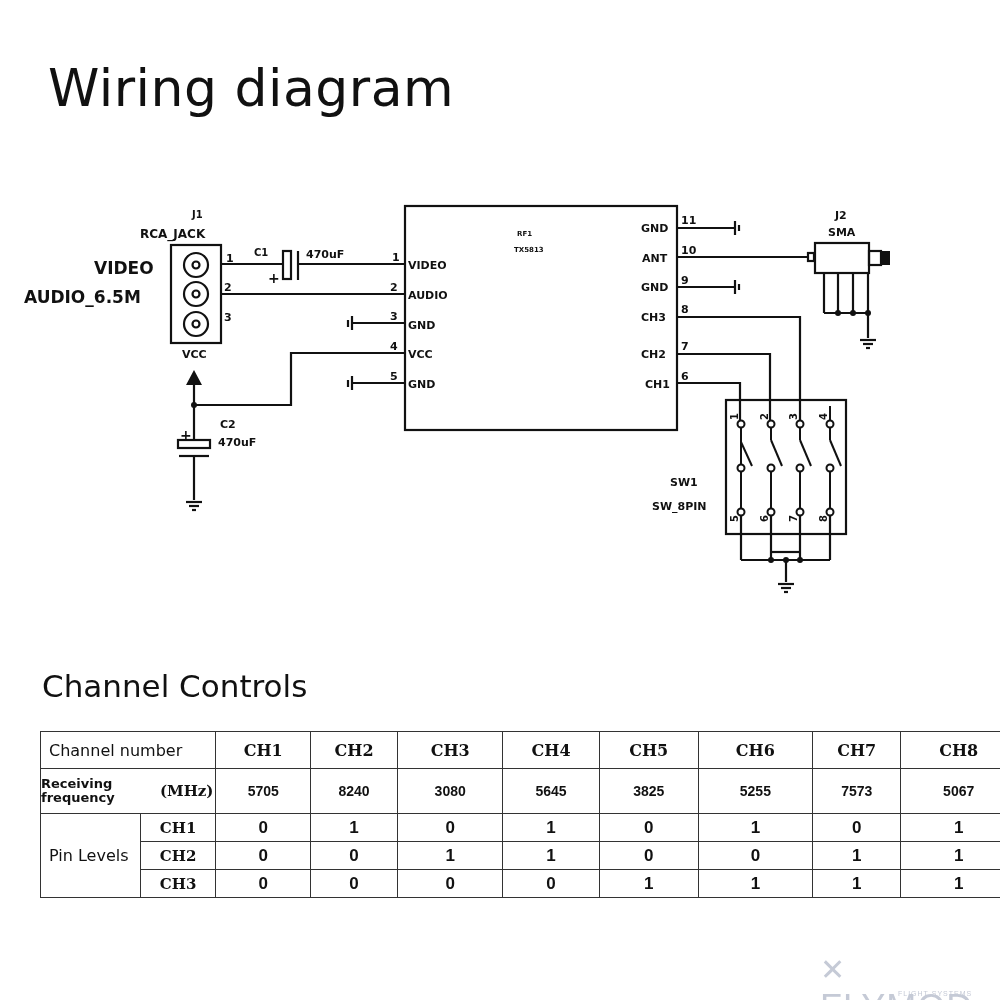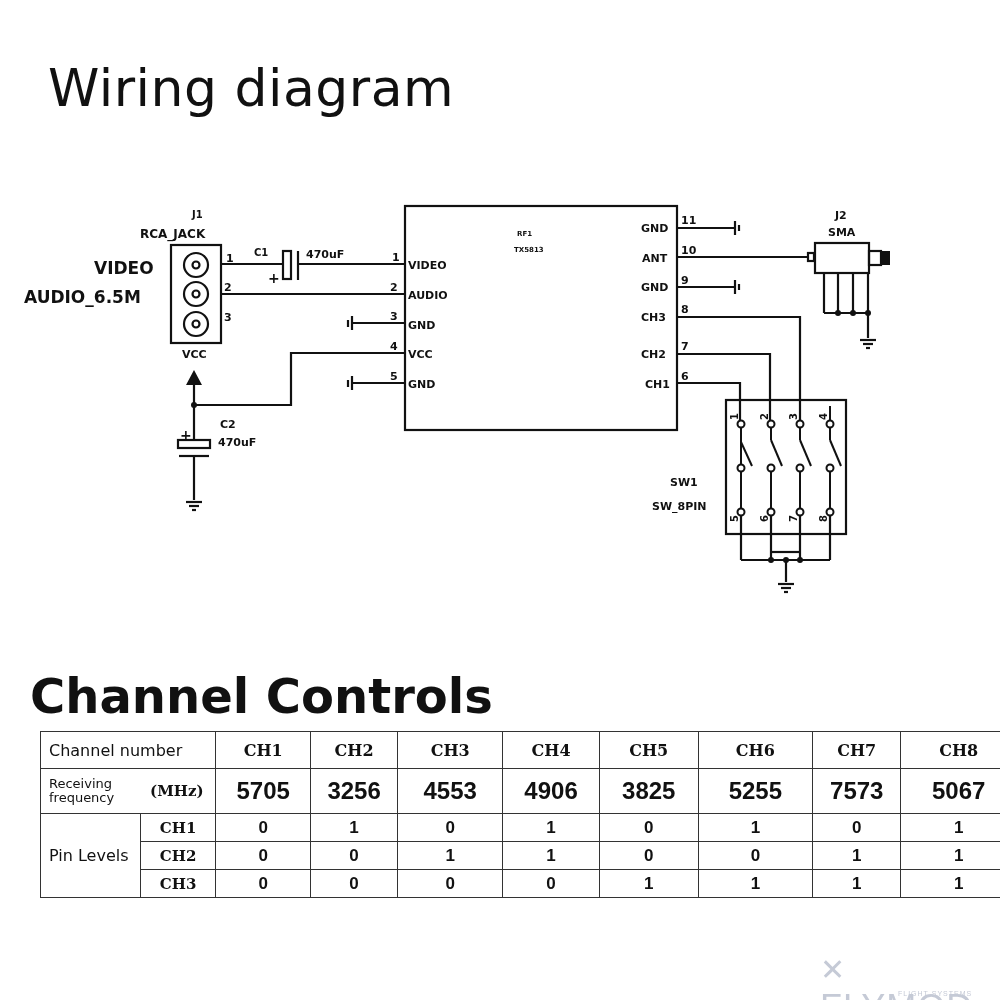--- a/index.html
+++ b/index.html
@@ -1,28 +1,28 @@
 <!DOCTYPE html>
 <html><head>
 <meta charset="utf-8">
 <style>
   html, body { margin:0; padding:0; background:#ffffff; }
   body { width:1000px; height:1000px; position:relative; overflow:hidden; font-family:"DejaVu Sans", sans-serif; color:#111; }
   .title { position:absolute; left:48px; top:58px; font-size:52px; font-weight:500; letter-spacing:0.5px; }
-  .subtitle { position:absolute; left:30px; top:668px; font-size:48px; font-weight:700; }
+  .subtitle { position:absolute; left:42px; top:668px; font-size:31px; font-weight:400; }
   svg.schem { position:absolute; left:0; top:0; }
   svg.schem text { font-family:"DejaVu Sans", sans-serif; font-weight:bold; fill:#111; }
   .tbl { position:absolute; left:40px; top:731px; width:977px; border-collapse:collapse; }
   .tbl td { border:1.5px solid #333; text-align:center; padding:0; }
   .tbl .hdr { font-family:"DejaVu Serif", serif; font-weight:bold; font-size:16px; height:36px; }
-  .tbl .freq { font-family:"Liberation Sans", sans-serif; font-weight:bold; font-size:24px; height:44px; }
+  .tbl .freq { font-family:"Liberation Sans", sans-serif; font-weight:bold; font-size:14px; height:44px; }
   .tbl .lvl { font-family:"Liberation Sans", sans-serif; font-weight:bold; font-size:17px; height:27px; }
   .tbl .label { text-align:left; padding-left:8px; font-family:"DejaVu Sans", sans-serif; font-size:16px; }
-  .tbl .label-sm { text-align:left; padding-left:8px; font-size:13px; line-height:14px; }
-  .tbl .unit { font-family:"DejaVu Serif", serif; font-weight:bold; font-size:15px; text-align:center; padding-right:2px; }
+  .tbl .label-sm { text-align:left; padding-left:0; font-size:13px; line-height:14px;font-weight:bold; }
+  .tbl .unit { font-family:"DejaVu Serif", serif; font-weight:bold; font-size:15px; text-align:right; padding-right:2px; }
   .tbl .sub { font-family:"DejaVu Serif", serif; font-weight:bold; font-size:15px; }
   .logo { position:absolute; left:820px; top:952px; color:#c5cad6; font-family:"Liberation Sans", sans-serif; }
   .logo .brand { font-size:36px; font-weight:300; letter-spacing:1px; }
   .logo .tag { position:absolute; left:78px; top:38px; font-size:7px; letter-spacing:1px; }
 </style>
 </head>
 <body>
 
 <div class="title">Wiring diagram</div>
 
@@ -246,23 +246,23 @@
     <td class="hdr">CH4</td>
     <td class="hdr">CH5</td>
     <td class="hdr">CH6</td>
     <td class="hdr">CH7</td>
     <td class="hdr">CH8</td>
   </tr>
   <tr>
     <td class="label-sm" style="border-right:none;">Receiving frequency</td>
     <td class="unit" style="border-left:none;">(MHz)</td>
     <td class="freq">5705</td>
-    <td class="freq">3256</td>
-    <td class="freq">4553</td>
-    <td class="freq">4906</td>
+    <td class="freq">8240</td>
+    <td class="freq">3080</td>
+    <td class="freq">5645</td>
     <td class="freq">3825</td>
     <td class="freq">5255</td>
     <td class="freq">7573</td>
     <td class="freq">5067</td>
   </tr>
   <tr>
     <td rowspan="3" class="label">Pin Levels</td>
     <td class="sub">CH1</td>
     <td class="lvl">0</td>
     <td class="lvl">1</td>

